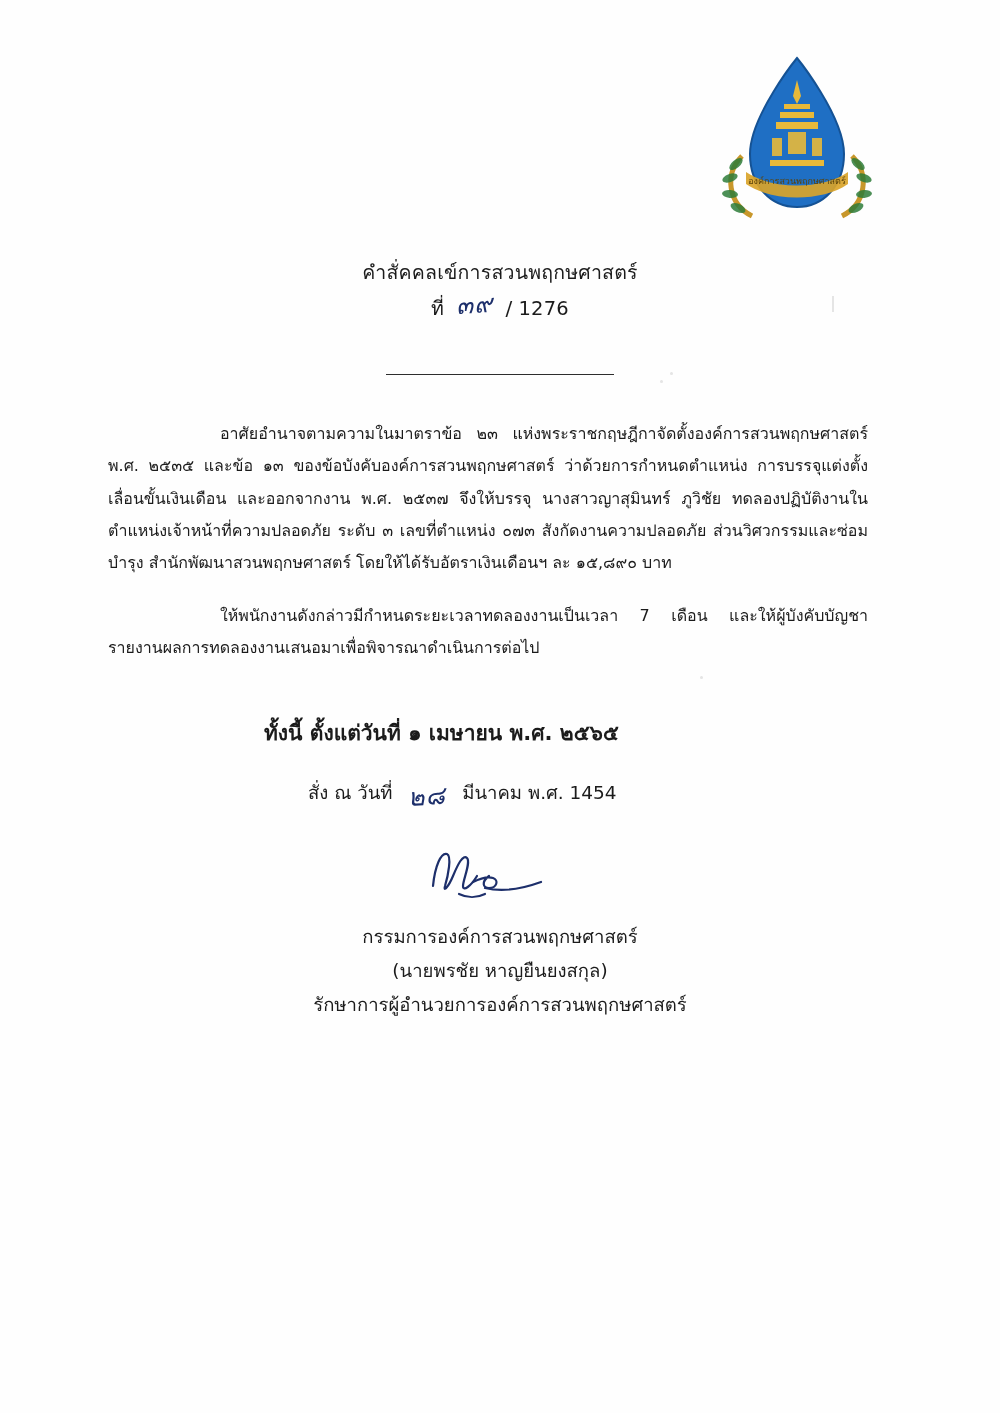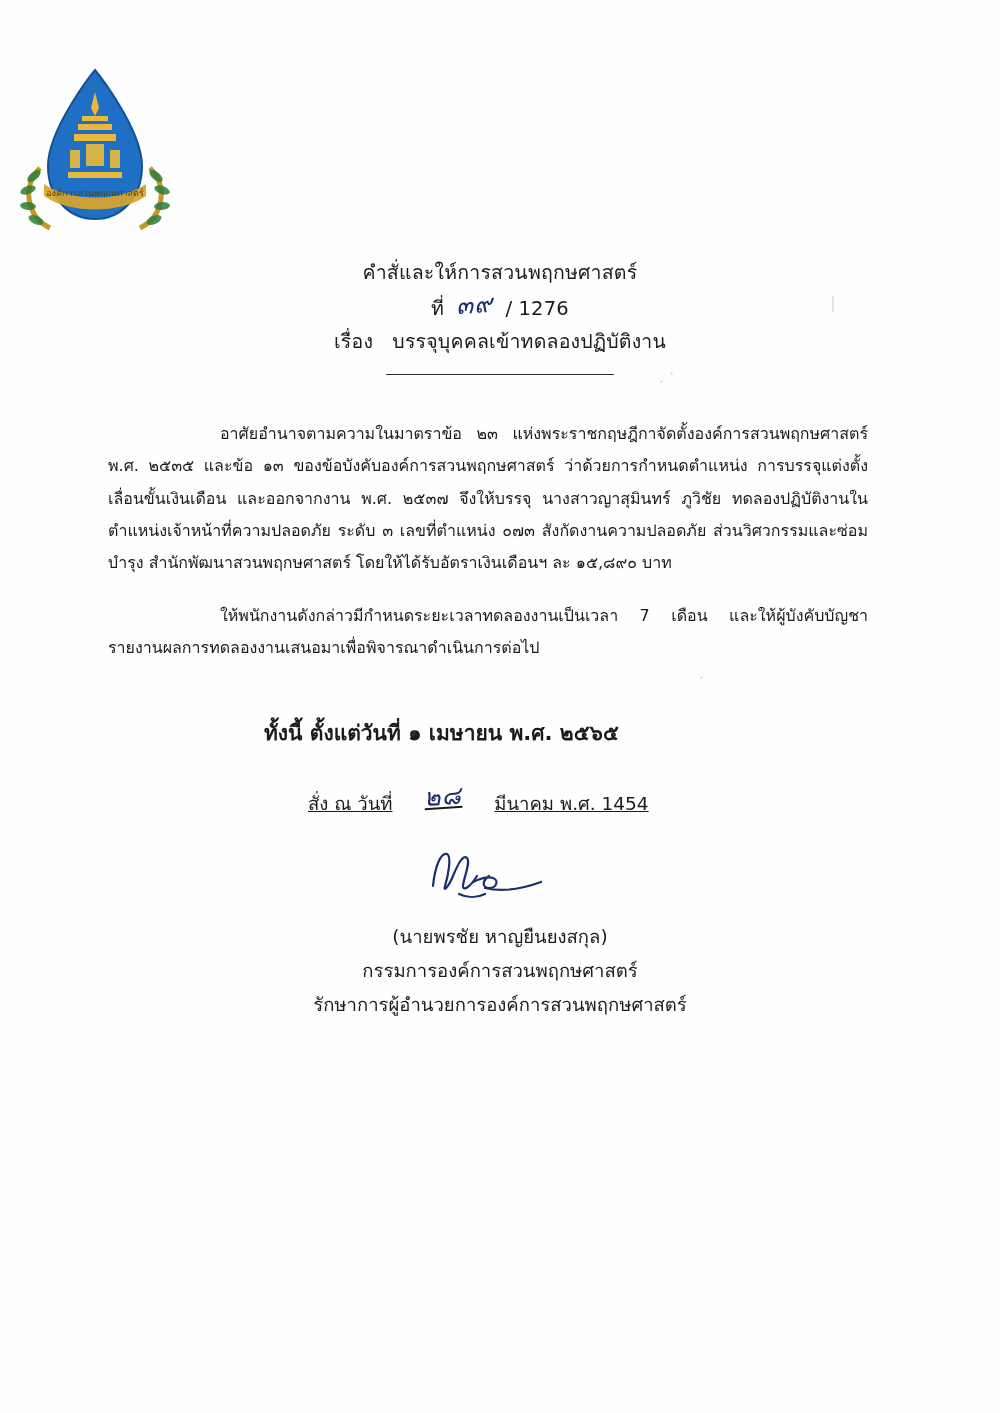--- a/index.html
+++ b/index.html
@@ -18,25 +18,25 @@
 
   .page {
     position: absolute;
     inset: 0;
     background: #fefefe;
   }
 
   
   .emblem-wrap {
     position: absolute;
-    top: 56px;
+    top: 44px;
     left: 0;
     width: 892px;
     display: flex;
-    justify-content: flex-start;
+    justify-content: flex-end;
   }
   .emblem {
     width: 190px;
     height: 190px;
     position: relative;
   }
   .emblem svg { display: block; }
 
   
   .heading {
@@ -102,23 +102,22 @@
     font-size: 21px;
     font-weight: bold;
   }
 
   .issued-line {
     position: absolute;
     left: 308px;
     top: 778px;
     font-size: 18.5px;
     display: flex;
-    align-items: flex-end;
-    gap: 26px;
-    text-decoration: underline;
+    align-items: flex-start;
+    gap: 10px;
   }
 
   
   .signature {
     position: absolute;
     top: 842px;
     left: 0;
     width: 1000px;
     display: flex;
     justify-content: center;
@@ -183,31 +182,26 @@
           <path d="M68 116 h54 v6 h-54 z"></path>
         </g>
 
         <path d="M44 128 C70 146 120 146 146 128 L146 140 C120 158 70 158 44 140 Z" fill="#d9a42a" opacity=".92"></path>
         <text x="95" y="140" font-size="9" text-anchor="middle" fill="#5a4209" font-family="DejaVu Sans, sans-serif">องค์การสวนพฤกษศาสตร์</text>
       </svg>
     </div>
   </div>
 
   <div class="heading">
-    <div class="line">คำสั่และให์การสวนพฤกษศาสตร์</div>
+    <div class="line">คำสั่คคลเข์การสวนพฤกษศาสตร์</div>
     <div class="line order-number-line">
       <span>ที่</span>
       <span class="hand">๓๙</span>
       <span class="slash">/</span>
       <span>1276</span>
-    </div>
-    <div class="line">
-      <span>เรื่อง</span>
-      &nbsp;
-      <span>บรรจุบุคคลเข้าทดลองปฏิบัติงาน</span>
     </div>
   </div>
 
   <div class="rule"></div>
 
   <div class="body-block">
     <p class="para first-indent">อาศัยอำนาจตามความในมาตราข้อ ๒๓ แห่งพระราชกฤษฎีกาจัดตั้งองค์การสวนพฤกษศาสตร์ พ.ศ. ๒๕๓๕ และข้อ ๑๓ ของข้อบังคับองค์การสวนพฤกษศาสตร์ ว่าด้วยการกำหนดตำแหน่ง การบรรจุแต่งตั้ง เลื่อนขั้นเงินเดือน และออกจากงาน พ.ศ. ๒๕๓๗ จึงให้บรรจุ นางสาวญาสุมินทร์ ภูวิชัย ทดลองปฏิบัติงานในตำแหน่งเจ้าหน้าที่ความปลอดภัย ระดับ ๓ เลขที่ตำแหน่ง ๐๗๓ สังกัดงานความปลอดภัย ส่วนวิศวกรรมและซ่อมบำรุง สำนักพัฒนาสวนพฤกษศาสตร์ โดยให้ได้รับอัตราเงินเดือนฯ ละ ๑๕,๘๙๐ บาท</p>
     <p class="para first-indent">ให้พนักงานดังกล่าวมีกำหนดระยะเวลาทดลองงานเป็นเวลา 7 เดือน และให้ผู้บังคับบัญชารายงานผลการทดลองงานเสนอมาเพื่อพิจารณาดำเนินการต่อไป</p>
   </div>
 
@@ -224,22 +218,22 @@
       <g fill="none" stroke="#1d2f6b" stroke-width="2.2" stroke-linecap="round">
         <path d="M18 44 C20 24 26 10 32 12 C37 14 33 34 30 44 C28 50 33 46 38 34 C43 22 48 12 52 16 C56 20 48 38 48 44 C48 50 56 44 62 34"></path>
         <path d="M58 40 C66 36 72 34 78 36 C84 38 82 46 74 46 C68 46 66 40 74 34"></path>
         <path d="M70 46 C86 50 104 48 126 40"></path>
         <path d="M44 52 C52 56 62 56 70 52"></path>
       </g>
     </svg>
   </div>
 
   <div class="sign-block">
+    <div>กรรมการองค์การสวนพฤกษศาสตร์</div>
     <div>(นายพรชัย   หาญยืนยงสกุล)</div>
-    <div>กรรมการองค์การสวนพฤกษศาสตร์</div>
     <div>รักษาการผู้อำนวยการองค์การสวนพฤกษศาสตร์</div>
   </div>
 
   <div class="artifact a1"></div>
   <div class="artifact a2"></div>
   <div class="artifact a3"></div>
   <div class="artifact a4"></div>
 </div>
 
 </body></html>

